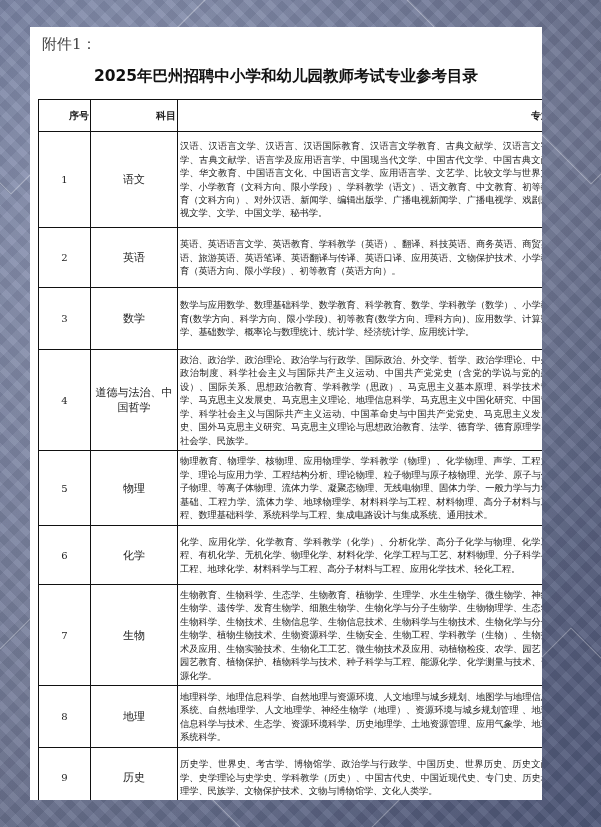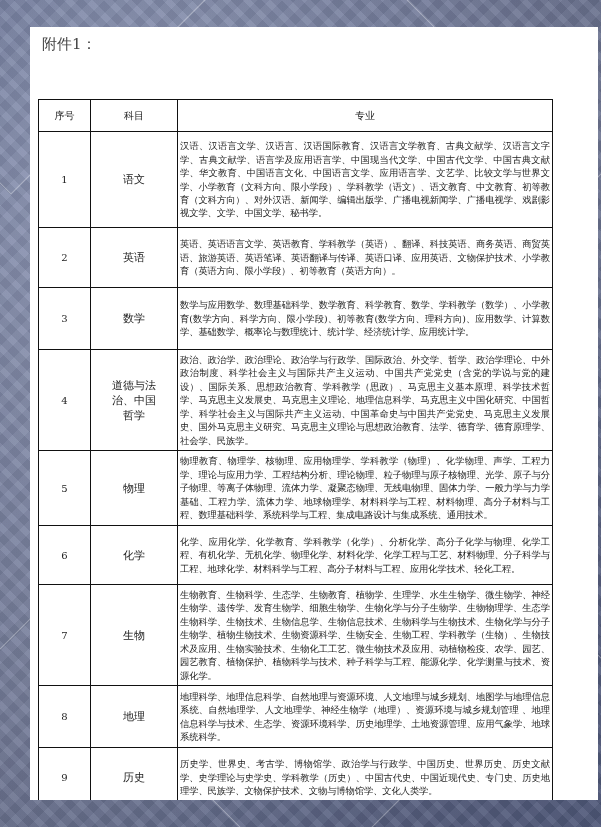--- a/index.html
+++ b/index.html
@@ -15,60 +15,61 @@
       position: absolute; inset: 0;
       background:
         repeating-linear-gradient(45deg, rgba(255,255,255,0.05) 0 6px, rgba(0,0,0,0.05) 6px 14px),
         repeating-linear-gradient(-45deg, rgba(255,255,255,0.04) 0 9px, rgba(0,0,0,0.04) 9px 18px);
     }
     .bg-diamond {
       position: absolute; width: 300px; height: 300px; border: 1px solid rgba(255,255,255,0.35);
       transform: rotate(45deg);
     }
     .paper {
-      position: absolute; left: 30px; top: 27px; width: 568px; height: 773px;
+      position: absolute; left: 30px; top: 27px; width: 512px; height: 773px;
       background: #ffffff; overflow: hidden;
     }
     .attach-label {
       position: absolute; left: 12px; top: 8px; font-size: 15px; color: #444;
       font-family: "DejaVu Serif", serif;
     }
     .doc-title {
       position: absolute; left: 0; right: 0; top: 39px; text-align: center;
       font-size: 15.5px; font-weight: bold; color: #111;
       font-family: "DejaVu Sans", "Liberation Sans", sans-serif;
     }
     table.major-table {
       position: absolute; left: 8px; top: 72px; width: 515px;
       border-collapse: collapse; table-layout: fixed;
     }
     table.major-table td, table.major-table th {
       border: 1.6px solid #111; color: #222;
     }
     table.major-table th {
-      height: 29px; font-weight: normal; font-size: 10px; text-align: center;
+      height: 29px; font-weight: bold; font-size: 10px; text-align: right;
     }
     td.col-no { width: 49px; text-align: center; font-size: 10px; }
-    td.col-subject { width: 84px; text-align: center; font-size: 11px; line-height: 15px; padding: 0 20px; }
+    td.col-subject { width: 84px; text-align: center; font-size: 11px; line-height: 15px; padding: 0 4px; }
     td.col-major {
       font-size: 9.3px; line-height: 13.4px; text-align: justify;
       padding: 3px 2px 3px 2px; letter-spacing: -0.1px;
     }
   </style>
 </head>
 <body>
 
 <div class="bg-texture"></div>
 <div class="bg-diamond" style="left:-140px; top:-170px;"></div>
 <div class="bg-diamond" style="left:440px; top:-180px;"></div>
 <div class="bg-diamond" style="left:-120px; top:680px;"></div>
 <div class="bg-diamond" style="left:420px; top:690px;"></div>
 
 <div class="paper">
   <div class="attach-label">附件1：</div>
+  <div class="doc-title">2025年巴州招聘中小学和幼儿园教师考试专业参考目录</div>
 
   <table class="major-table">
     <thead>
       <tr>
         <th style="width:49px">序号</th>
         <th style="width:84px">科目</th>
         <th>专业</th>
       </tr>
     </thead>
     <tbody>

